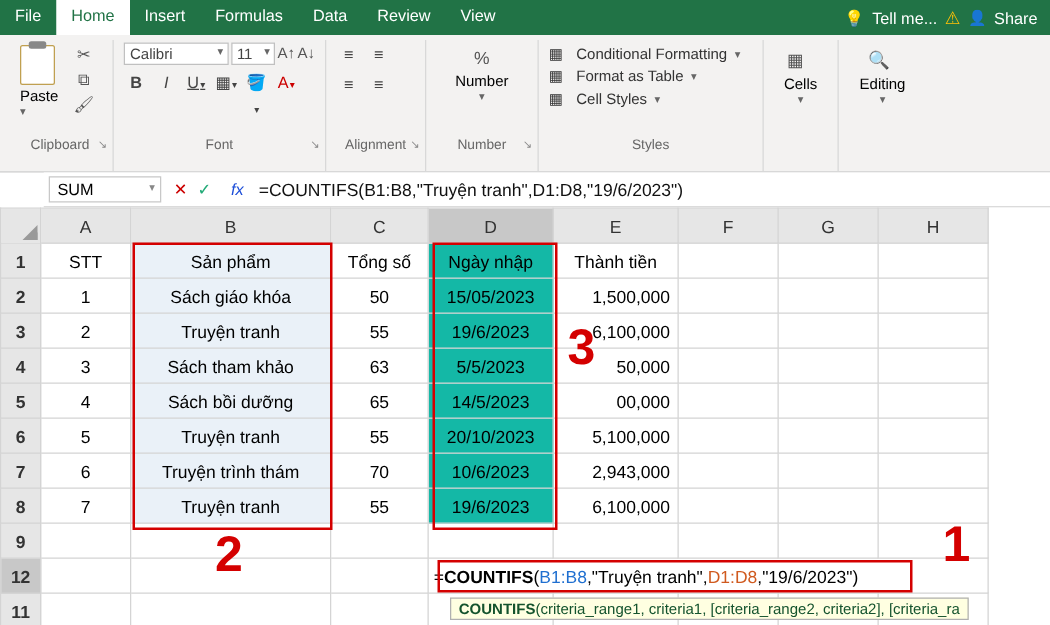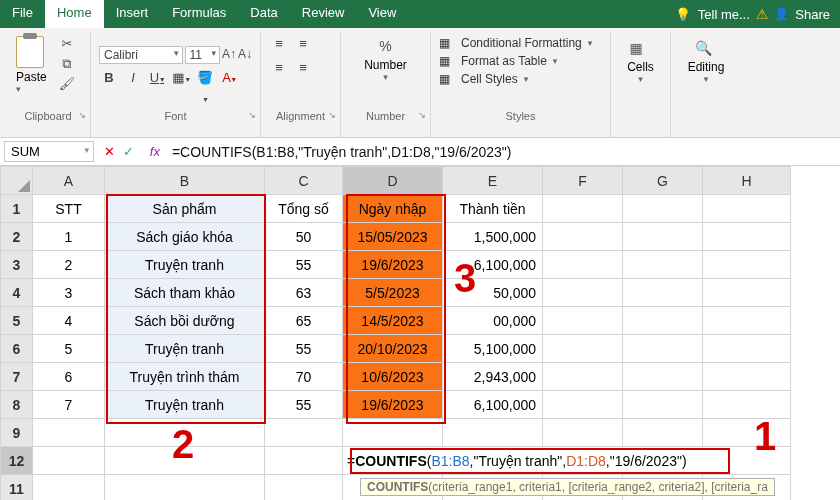--- a/index.html
+++ b/index.html
@@ -22,21 +22,21 @@
 
 .clipboard-g { width: 85px; }
 .paste-big { display: flex; flex-direction: column; width: 48px; padding: 2px; }
 .paste-icon { width: 28px; height: 32px; background: linear-gradient(#fff,#fff); border: 1px solid #c0a050; border-radius: 2px; position: relative; }
 .paste-icon::before { content:""; position:absolute; top:-4px; left:6px; width:14px; height:6px; background:#888; border-radius:2px; }
 .paste-label { font-size: 12px; margin-top: 2px; }
 .clip-side { position:absolute; left:52px; top:4px; display:flex; flex-direction:column; gap:4px; }
 .mini-icon { width:18px; height:16px; font-size:13px; color:#555; text-align:center; }
 
 .font-g { width: 170px; }
-.font-row { display: flex; align-items: center; gap: 2px; margin-bottom: 4px; margin-top: 12px; }
+.font-row { display: flex; align-items: center; gap: 2px; margin-bottom: 4px; }
 .combo { border: 1px solid #c0c0c0; background: #fff; font-size: 12px; padding: 1px 16px 1px 4px; position: relative; color:#444; }
 .combo::after { content: "▾"; position: absolute; right: 3px; top: 1px; font-size: 9px; color: #666; }
 .font-name { width: 95px; }
 .font-size { width: 38px; }
 .grow { width:14px; height:16px; font-size:12px; color:#555; text-align:center; }
 .btnrow { display:flex; gap:4px; }
 .fmt { width:20px; height:20px; font-size:13px; color:#444; text-align:center; line-height:20px; }
 .fmt .dd { font-size:8px; margin-left:1px; }
 
 .align-g { width: 80px; }
@@ -51,52 +51,52 @@
 
 .cells-g { width: 60px; }
 .edit-g { width: 70px; border-right:none; }
 .vstack { display:flex; flex-direction:column; align-items:center; padding-top:6px; }
 .vstack-icon { width:22px; height:20px; font-size:14px; color:#555; }
 .vstack-label { font-size:12px; }
 
 .collapse { position:absolute; right:4px; bottom:2px; font-size:12px; color:#666; }
 
 
-.fbar { display:flex; align-items:center; border-bottom:1px solid #d0d0d0; height:28px; background:#fff; }
+.fbar { display:flex; align-items:center; border-bottom:1px solid #d0d0d0; height:28px; background:#fff;margin-left:35px; }
 .namebox { width:90px; border:1px solid #c8c8c8; margin:2px 0 2px 4px; padding:2px 6px; font-size:13px; position:relative; }
 .namebox::after { content:"▾"; position:absolute; right:4px; top:3px; font-size:9px; color:#888; }
 .fbtns { display:flex; gap:8px; padding:0 10px; color:#777; font-size:13px; }
 .fbtn-x { color:#c00; } .fbtn-ck { color:#2a7; }
-.fx { font-style:italic; font-size:13px; color:#a21caf; padding:0 6px; }
+.fx { font-style:italic; font-size:13px; color:#1d4ed8; padding:0 6px; }
 .formula-input { flex:1; font-size:14px; padding:2px 6px; color:#111; }
 
 
 .grid-wrap { position:relative; background:#fff; }
 .grid { border-collapse:collapse; table-layout:fixed; }
 .grid th, .grid td { border:1px solid #d4d4d4; font-size:14px; height:28px; }
 .grid thead th { background:#e6e6e6; font-weight:normal; color:#333; text-align:center; }
 .corner { width:32px; background:#e6e6e6; position:relative; }
 .corner::after { content:""; position:absolute; right:2px; bottom:2px; border:6px solid transparent; border-right-color:#9a9a9a; border-bottom-color:#9a9a9a; }
 .rowh { width:32px; background:#e6e6e6; text-align:center; color:#333; font-size:13px; }
 .colA { width:72px; } .colB { width:160px; } .colC { width:78px; }
 .colD { width:100px; } .colE { width:100px; } .colF { width:80px; } .colG { width:80px; } .colH { width:88px; }
 td { text-align:center; }
 td.money { text-align:right; padding-right:6px; }
 
 
 .hiliteB { background:#eaf1f8; }
-.hiliteD { background:#f97316; }
+.hiliteD { background:#14b8a6; }
 .active-th { background:#c8c8c8 !important; }
 
 
 .overlay { position:absolute; pointer-events:none; }
 .redbox { border:2px solid #d40000; }
 .redtxt { color:#d40000; font-weight:bold; font-size:40px; font-family:Arial; }
 
-.tooltip { position:absolute; left:360px; top:480px; background:#ffffe1; border:1px solid #b0b0b0; font-size:12px; padding:1px 6px; color:#737373; white-space:nowrap; }
+.tooltip { position:absolute; left:360px; top:480px; background:#ffffe1; border:1px solid #b0b0b0; font-size:12px; padding:1px 6px; color:#14532d; white-space:nowrap; }
 
 .formula-cell { text-align:left; padding-left:4px; font-size:14px; }
 .tok-fn { color:#000; font-weight:bold; }
 .tok-range1 { color:#1f6fd0; }
 .tok-range2 { color:#d05a1f; }
 </style>
 </head>
 <body>
 
 <div class="titlebar">

